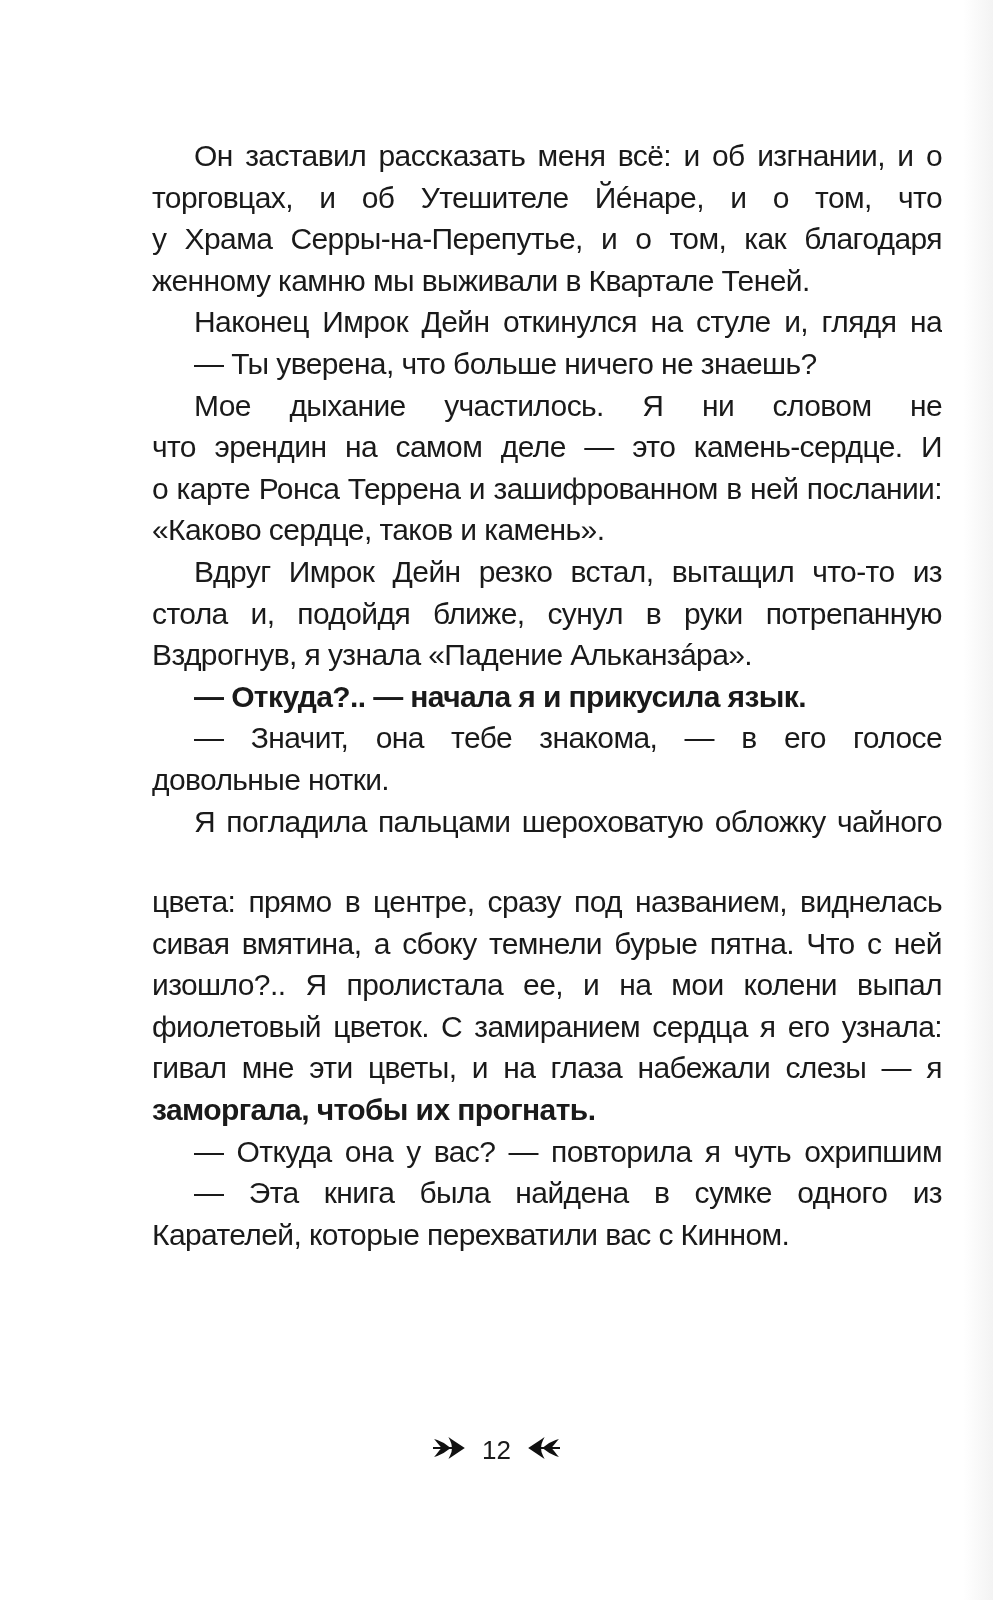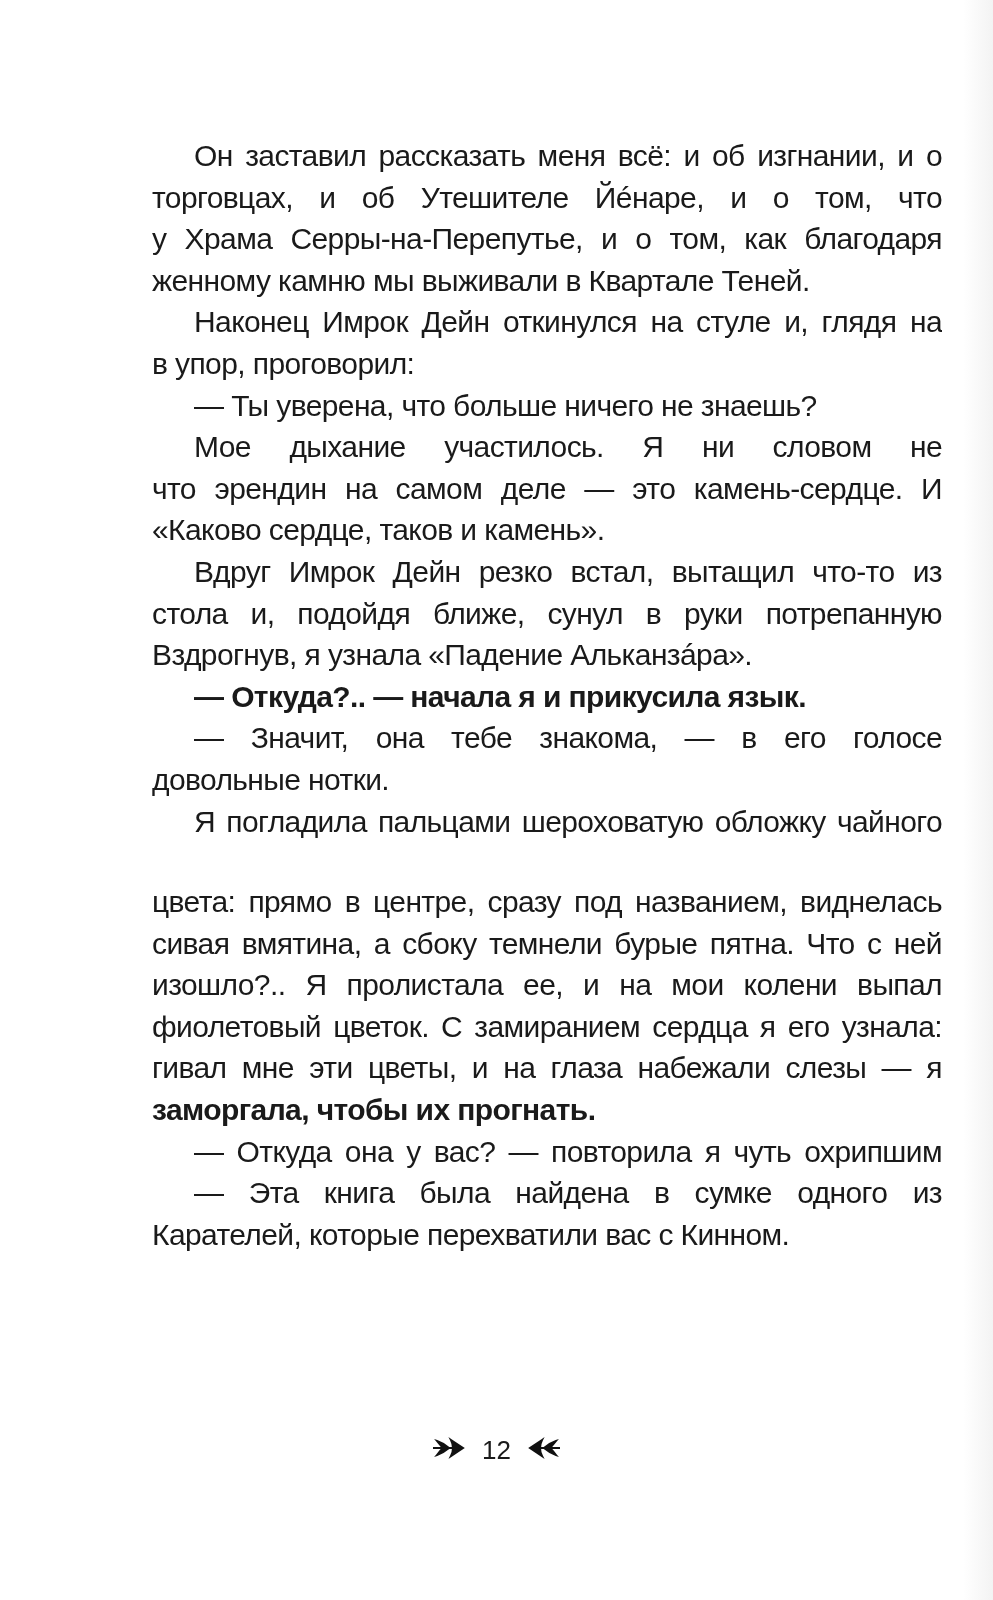--- a/index.html
+++ b/index.html
@@ -31,24 +31,24 @@
 <body>
 
 <div class="edge-shadow"></div>
 
 <div class="text-block" id="text-block">
     <div class="line indent justify" style="white-space: normal;">Он заставил рассказать меня всё: и об изгнании, и о тай-</div>
     <div class="line justify" style="white-space: normal;">торговцах, и об Утешителе Йéнаре, и о том, что произошло</div>
     <div class="line justify" style="white-space: normal;">у Храма Серры-на-Перепутье, и о том, как благодаря разбу-</div>
     <div class="line" style="white-space: nowrap;">женному камню мы выживали в Квартале Теней.</div>
     <div class="line indent justify" style="white-space: normal;">Наконец Имрок Дейн откинулся на стуле и, глядя на меня</div>
-    <div class="line" style="white-space: nowrap;">в упор, проговорил:</div>
     <div class="line indent" style="white-space: nowrap;">— Ты уверена, что больше ничего не знаешь?</div>
     <div class="line indent justify" style="white-space: normal;">Мое дыхание участилось. Я ни словом не обмолвилась о том,</div>
     <div class="line justify" style="white-space: normal;">что эрендин на самом деле — это камень-сердце. И умолчала</div>
+    <div class="line justify" style="white-space: normal;">о карте Ронса Террена и зашифрованном в ней послании:</div>
     <div class="line" style="white-space: nowrap;">«Каково сердце, таков и камень».</div>
     <div class="line indent justify" style="white-space: normal;">Вдруг Имрок Дейн резко встал, вытащил что-то из ящика</div>
     <div class="line justify" style="white-space: normal;">стола и, подойдя ближе, сунул в руки потрепанную книжицу.</div>
     <div class="line" style="white-space: nowrap;">Вздрогнув, я узнала «Падение Альканзáра».</div>
     <div class="line indent" style="white-space: nowrap; font-weight: bold;">— Откуда?.. — начала я и прикусила язык.</div>
     <div class="line indent justify" style="white-space: normal;">— Значит, она тебе знакома, — в его голосе послышались</div>
     <div class="line" style="white-space: nowrap;">довольные нотки.</div>
     <div class="line indent justify" style="white-space: normal;">Я погладила пальцами шероховатую обложку чайного</div>
     <div class="line justify" style="white-space: normal; margin-top: 39px;">цвета: прямо в центре, сразу под названием, виднелась некра-</div>
     <div class="line justify" style="white-space: normal;">сивая вмятина, а сбоку темнели бурые пятна. Что с ней про-</div>

